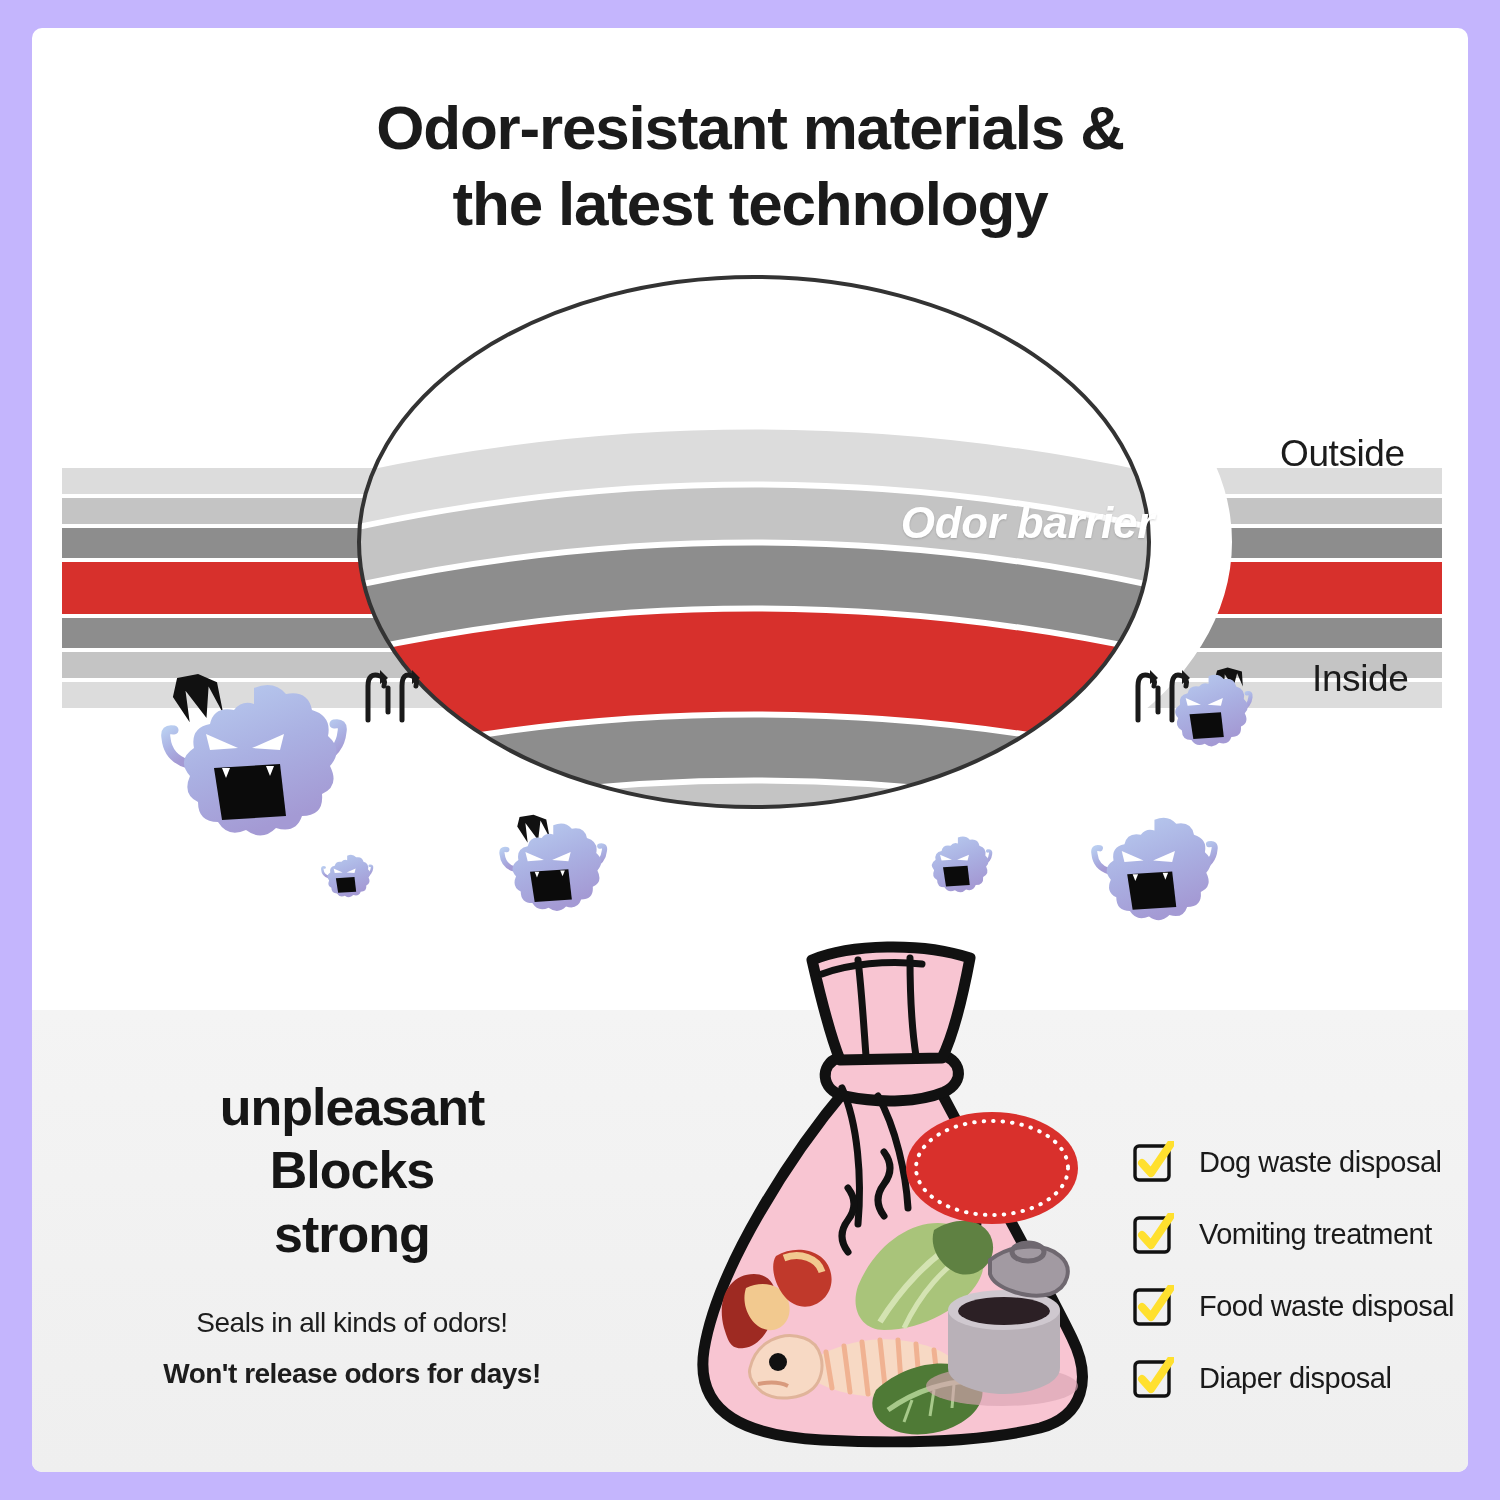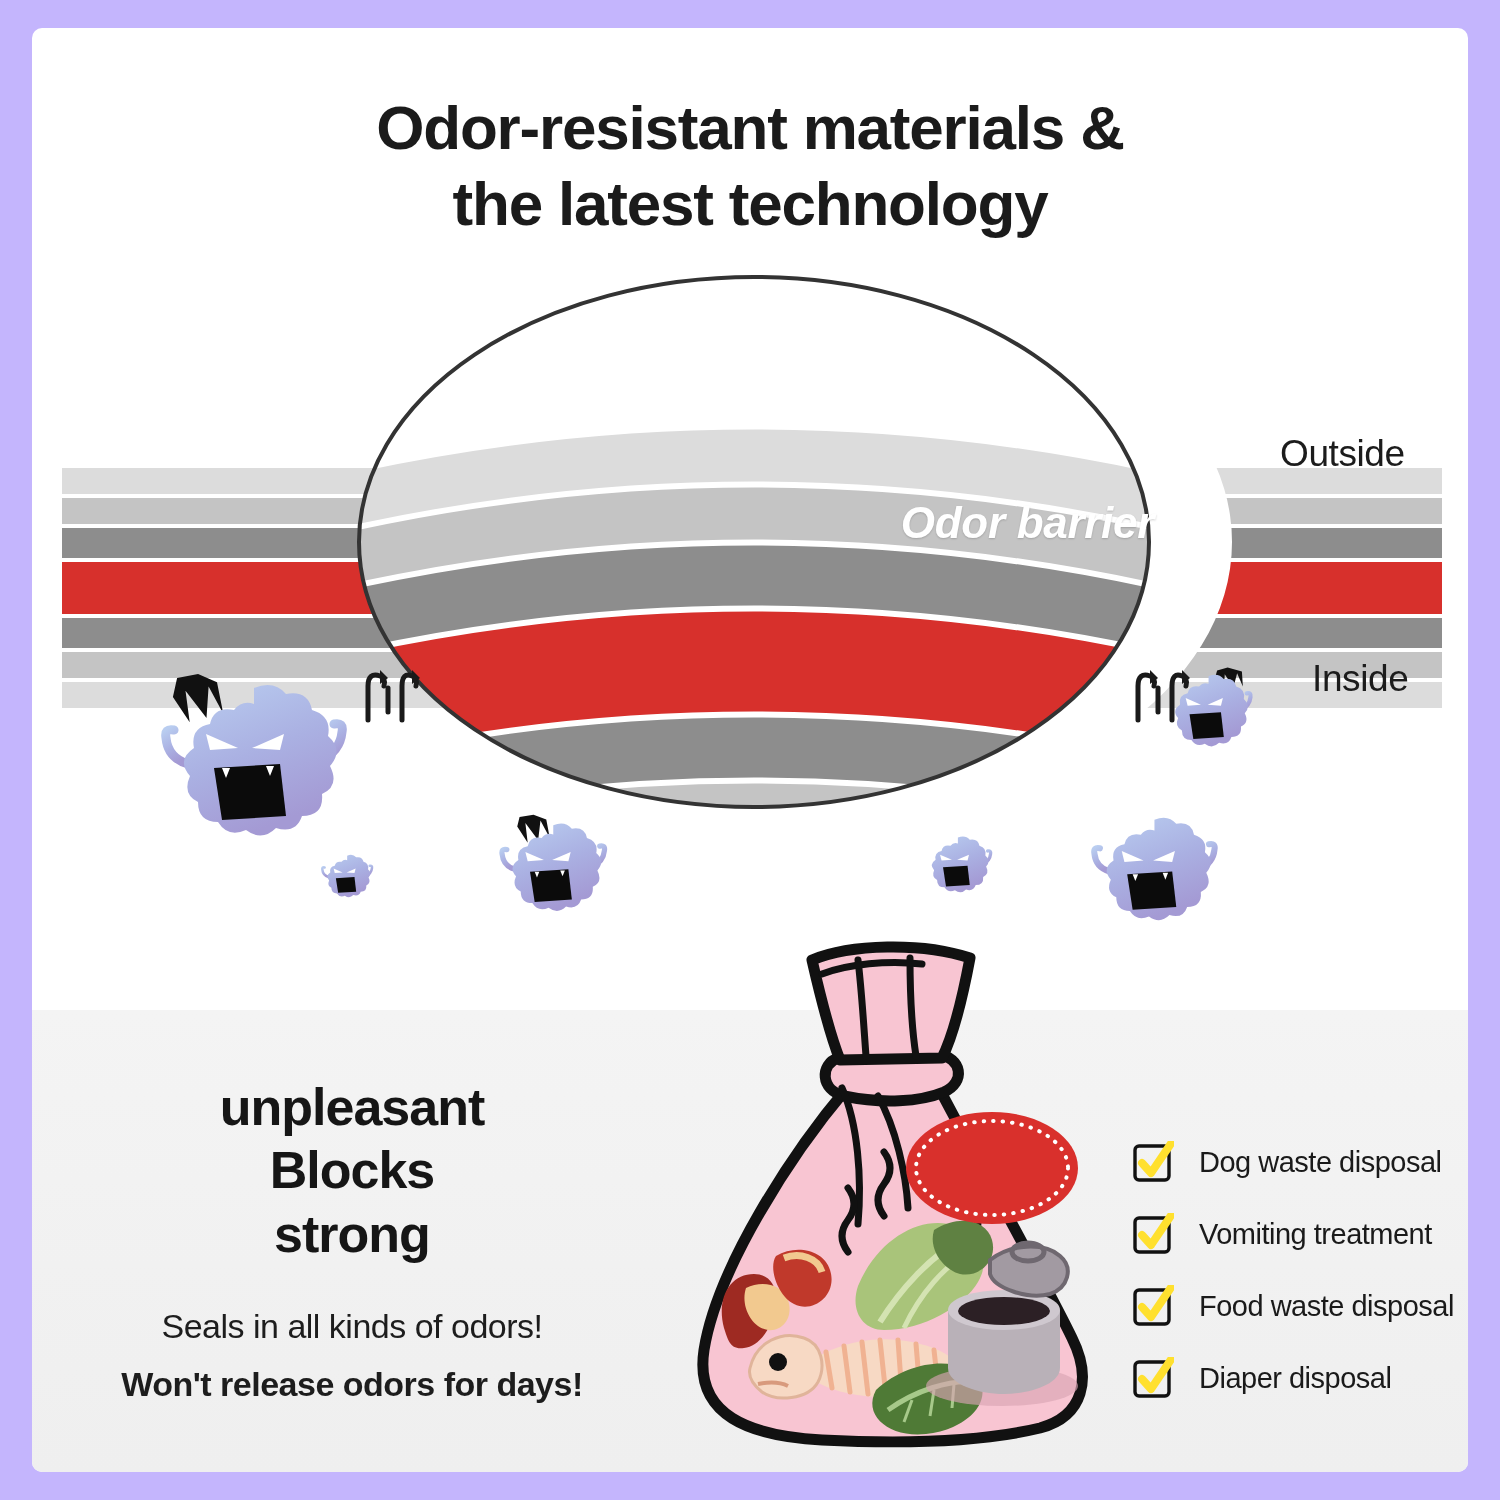--- a/index.html
+++ b/index.html
@@ -79,21 +79,21 @@
   #blurb {
     position:absolute; left:60px; top:1048px; width:520px;
     text-align:center;
   }
   #blurb h2 {
     font-size:52px; font-weight:bold; color:#161616;
     line-height:1.22; letter-spacing:-1px;
   }
   #blurb h2 .l { display:block; }
   .blurb-line {
-    font-size:34px; color:#1d1d1d; letter-spacing:-0.5px; line-height:1.1;
+    font-size:28px; color:#1d1d1d; letter-spacing:-0.5px; line-height:1.1;
   }
   #blurb-l1 { margin-top:42px; }
   #blurb-l2 { margin-top:20px;font-weight:bold; }
 
   
   #bag { position:absolute; left:640px; top:910px; width:430px; height:520px; }
 
   
   #badge {
     position:absolute; left:872px; top:1082px;

